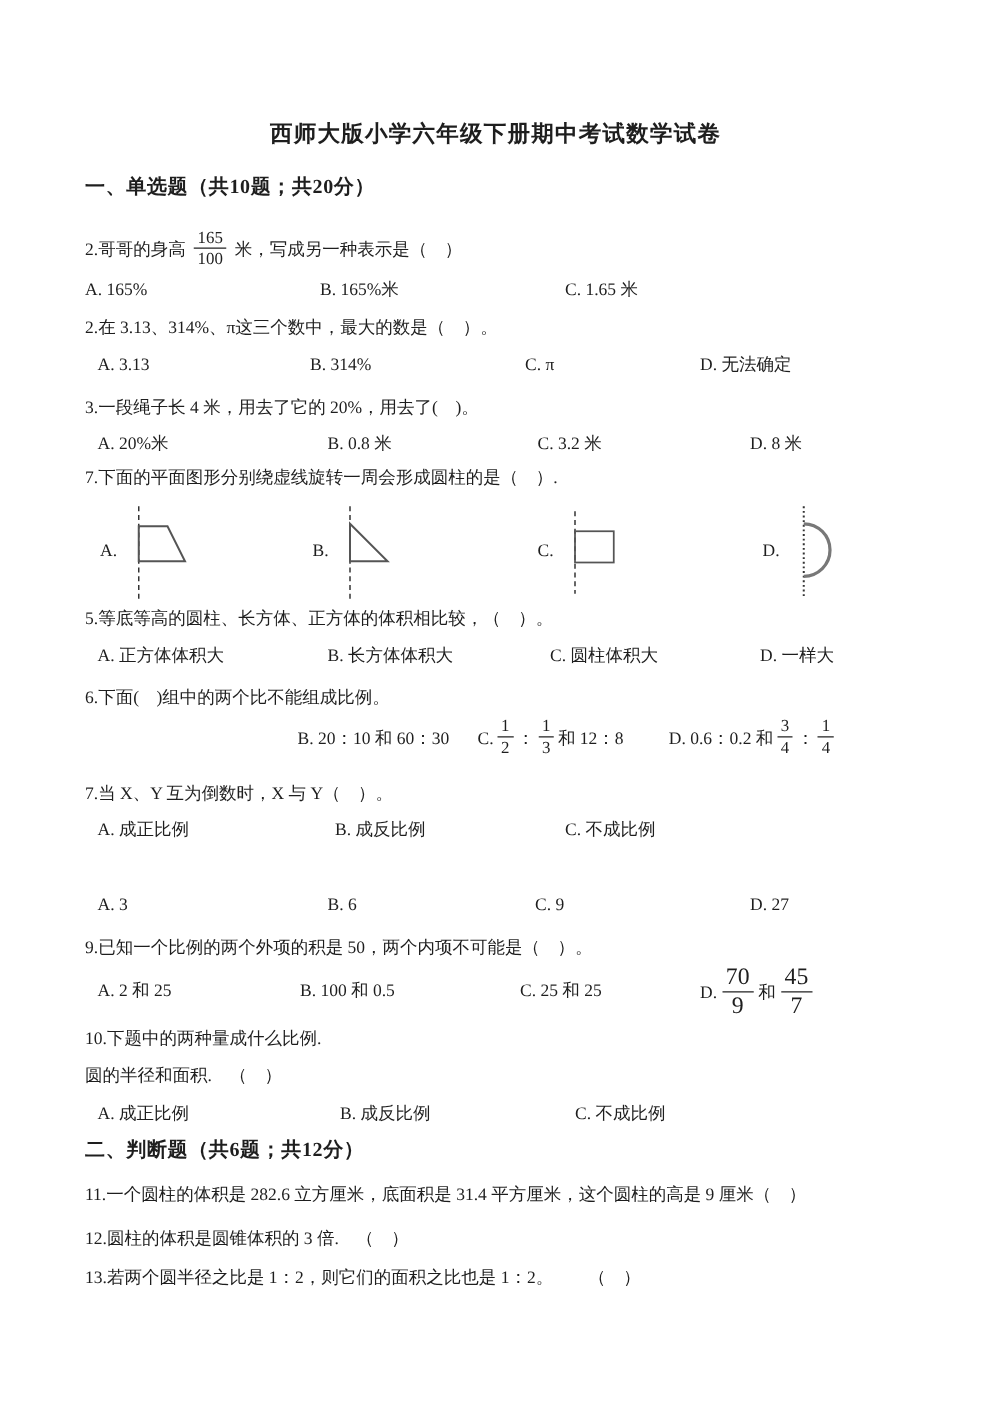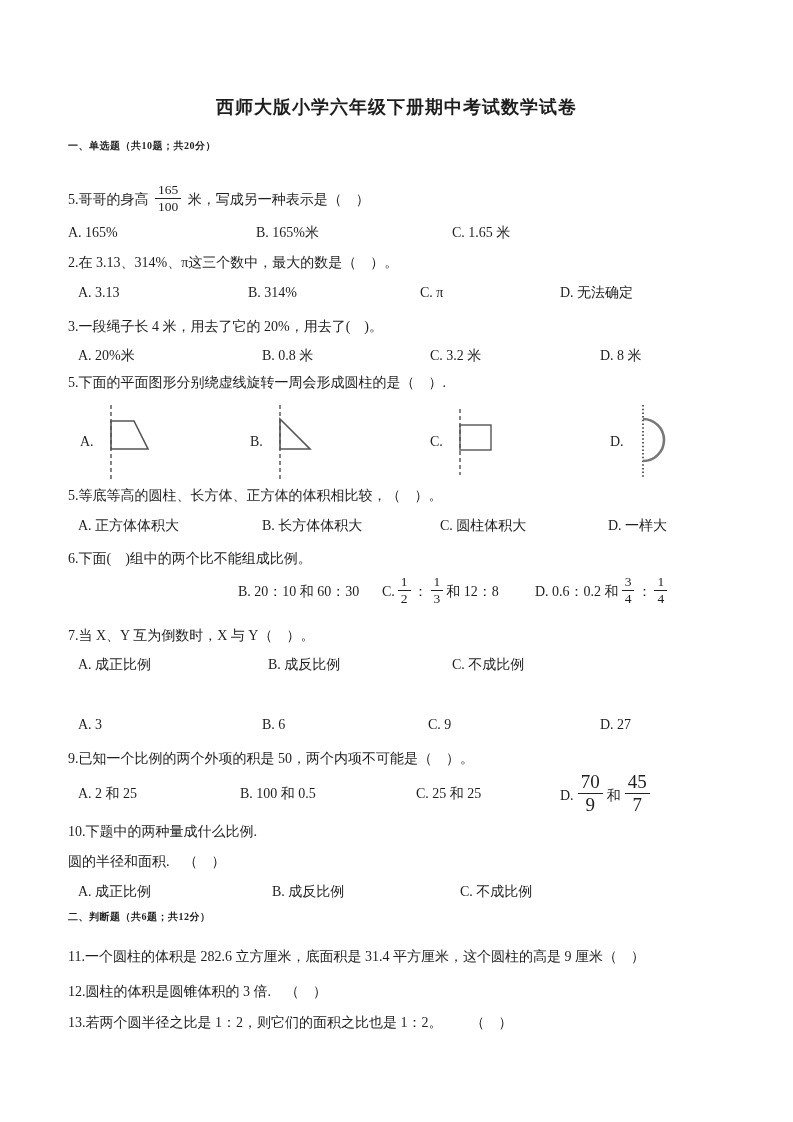--- a/index.html
+++ b/index.html
@@ -13,21 +13,21 @@
     overflow:hidden;
   }
   .title {
     position:absolute; top:95px; left:0; right:0;
     text-align:center;
     font-size:18px; font-weight:bold;
     letter-spacing:1px;
   }
   .section-heading {
     position:absolute; left:68px;
-    font-size:10px; font-weight:bold;
+    font-size:16px; font-weight:bold;
     letter-spacing:0.5px;
     white-space:pre;
   }
   .line {
     position:absolute; left:68px;
     white-space:pre;
     line-height:18px;
   }
   .row { position:absolute; left:0; width:793px; }
   .opt { position:absolute; white-space:pre; line-height:18px; }
@@ -50,21 +50,21 @@
 </style>
 </head>
 <body>
 
 <div class="page">
 
   <div class="title">西师大版小学六年级下册期中考试数学试卷</div>
 
   <div class="section-heading" style="top:139px">一、单选题（共10题；共20分）</div>
 
-  <div class="line" style="top:183px"><span>5.哥哥的身高 </span><span class="frac"><span class="num">165</span><span class="den">100</span></span><span> 米，写成另一种表示是（　）</span></div>
+  <div class="line" style="top:183px"><span>2.哥哥的身高 </span><span class="frac"><span class="num">165</span><span class="den">100</span></span><span> 米，写成另一种表示是（　）</span></div>
   <div class="row" style="top:224px">
     <span class="opt" style="left:68px">A. 165%</span>
     <span class="opt" style="left:256px">B. 165%米</span>
     <span class="opt" style="left:452px">C. 1.65 米</span>
   </div>
 
   <div class="line" style="top:254px">2.在 3.13、314%、π这三个数中，最大的数是（　）。</div>
   <div class="row" style="top:284px">
     <span class="opt" style="left:78px">A. 3.13</span>
     <span class="opt" style="left:248px">B. 314%</span>
@@ -73,21 +73,21 @@
   </div>
 
   <div class="line" style="top:318px">3.一段绳子长 4 米，用去了它的 20%，用去了(　)。</div>
   <div class="row" style="top:347px">
     <span class="opt" style="left:78px">A. 20%米</span>
     <span class="opt" style="left:262px">B. 0.8 米</span>
     <span class="opt" style="left:430px">C. 3.2 米</span>
     <span class="opt" style="left:600px">D. 8 米</span>
   </div>
 
-  <div class="line" style="top:374px">5.下面的平面图形分别绕虚线旋转一周会形成圆柱的是（　）.</div>
+  <div class="line" style="top:374px">7.下面的平面图形分别绕虚线旋转一周会形成圆柱的是（　）.</div>
 
   <div class="figure-cell" style="left:80px">
     <span class="fig-label">A.</span>
     <svg width="54" height="78" viewBox="0 0 54 78">
       <line x1="12" y1="2" x2="12" y2="76" stroke="#333" stroke-width="1.2" stroke-dasharray="4,3"></line>
       <path d="M12,18 L35,18 L49,46 L12,46 Z" fill="none" stroke="#555" stroke-width="1.6"></path>
     </svg>
   </div>
   <div class="figure-cell" style="left:250px">
     <span class="fig-label">B.</span>

